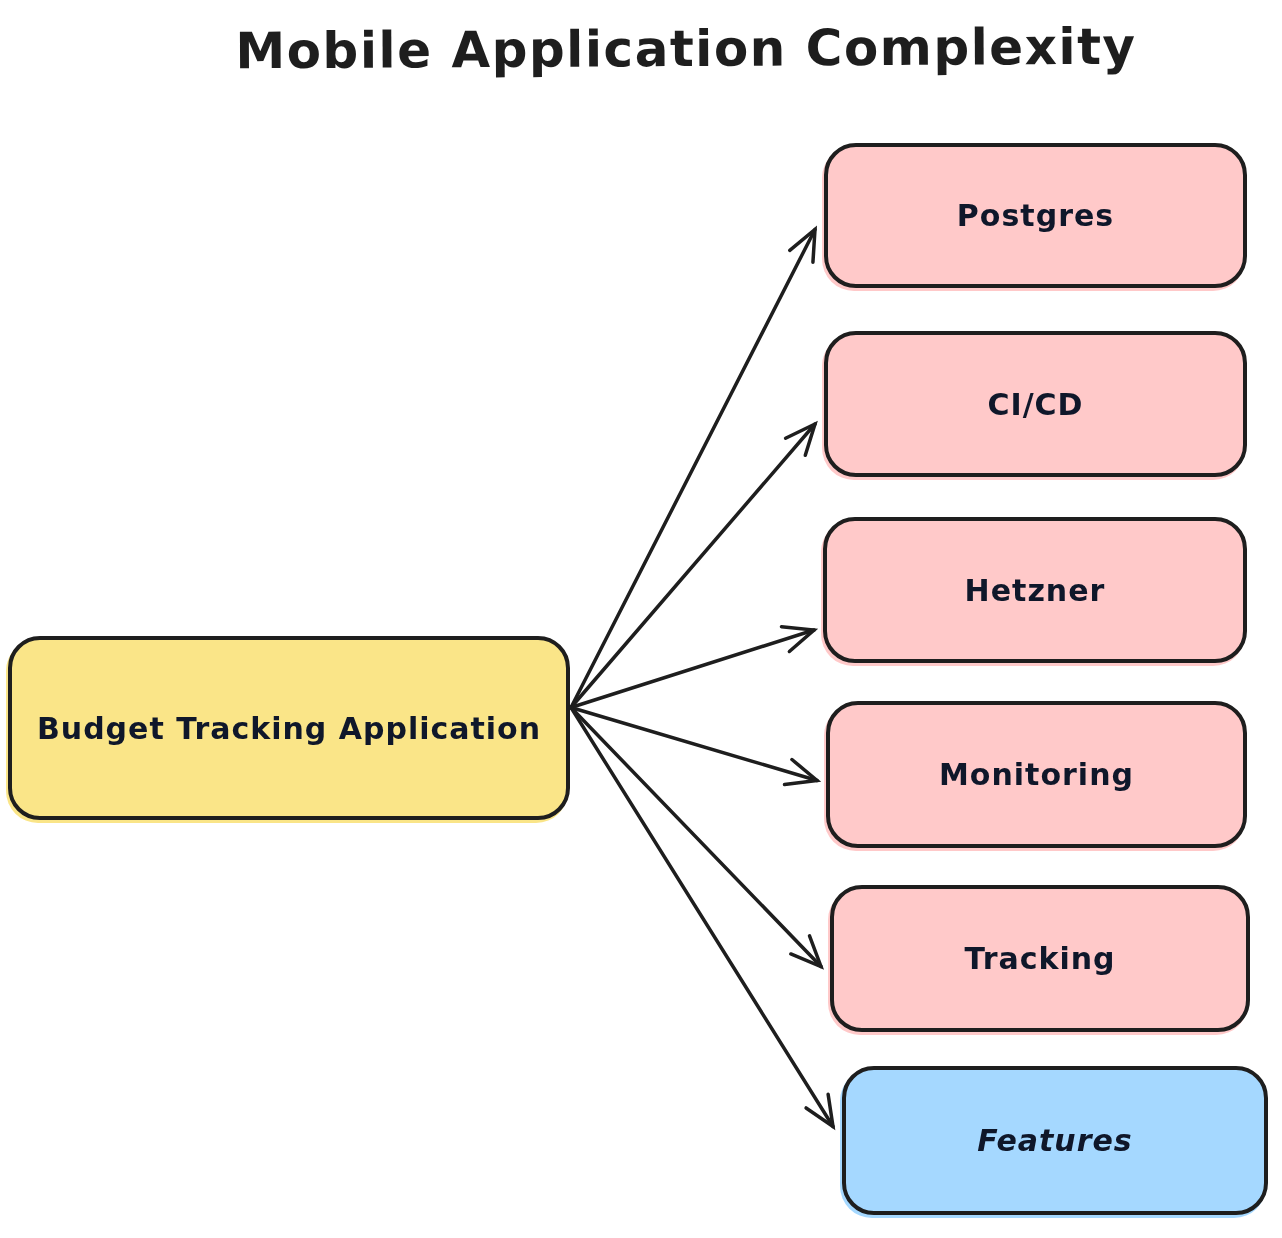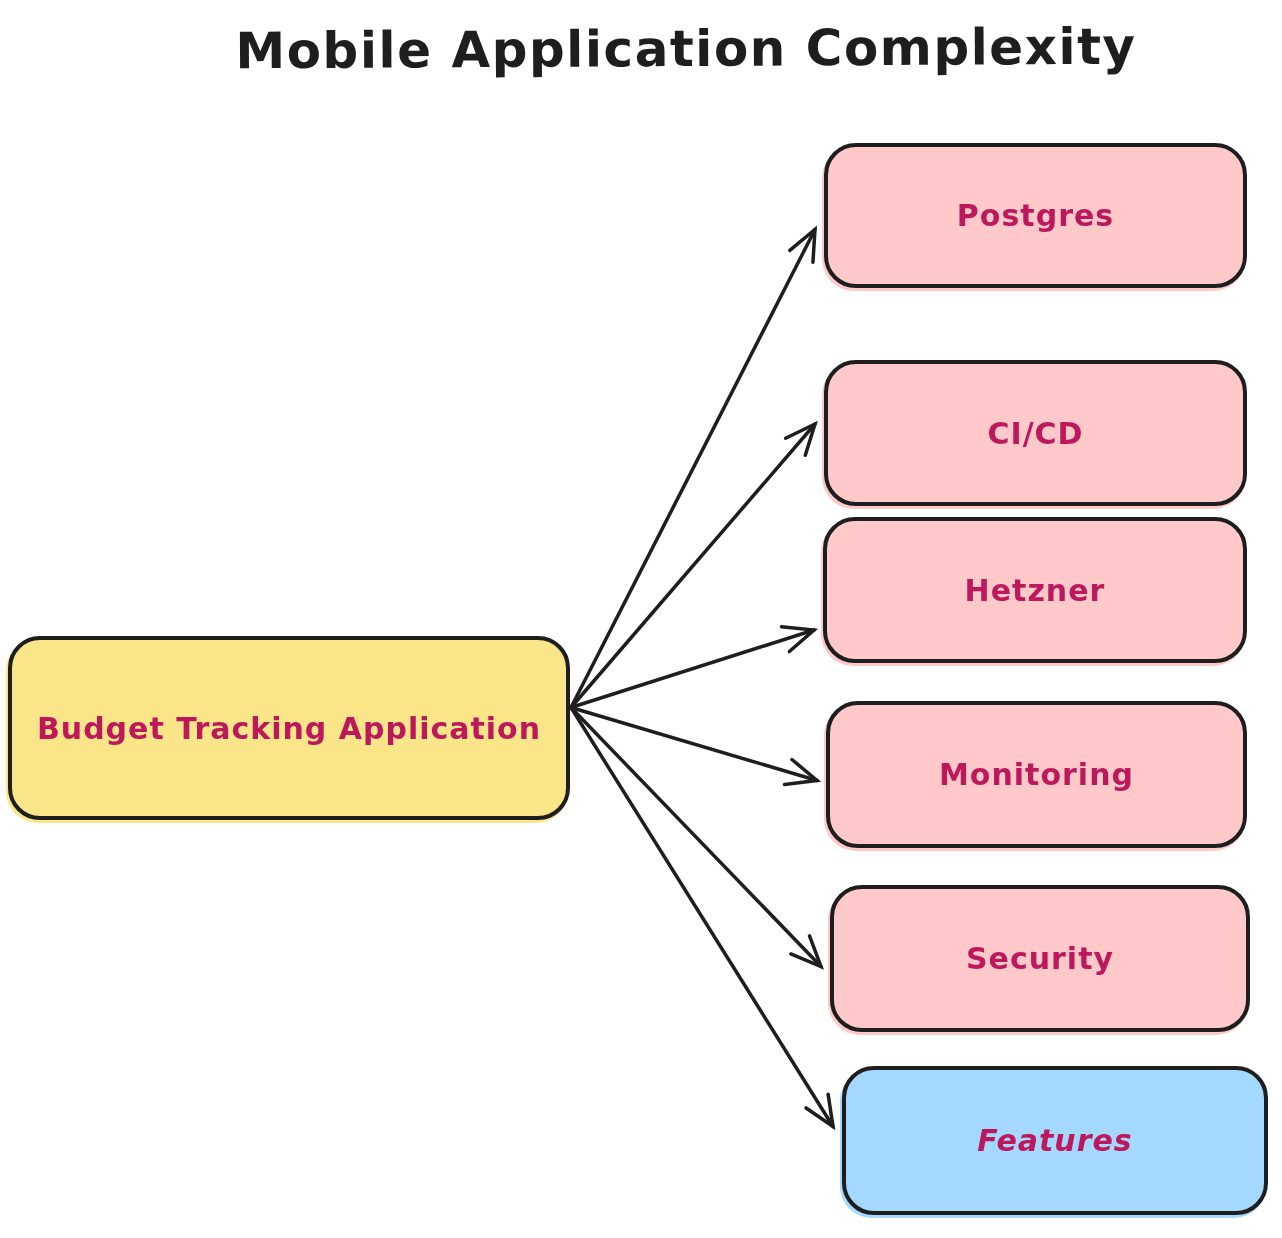--- a/index.html
+++ b/index.html
@@ -35,21 +35,21 @@
     border-radius: 32px;
     display: flex;
     align-items: center;
     justify-content: center;
     z-index: 1;
   }
   .node-label {
     font-size: 30px;
     font-weight: 600;
     letter-spacing: 1px;
-    color: #be185d;
+    color: #0f172a;
     white-space: nowrap;
   }
   
   #node-budget-app  { left: 8px;   top: 636px;  width: 562px; height: 184px; }
   #node-postgres    { left: 824px; top: 143px;  width: 423px; height: 145px; }
   #node-cicd        { left: 824px; top: 331px;  width: 423px; height: 146px; }
   #node-hetzner     { left: 823px; top: 517px;  width: 424px; height: 146px; }
   #node-monitoring  { left: 826px; top: 701px;  width: 421px; height: 147px; }
   #node-security    { left: 830px; top: 885px;  width: 420px; height: 147px; }
   #node-features    { left: 842px; top: 1066px; width: 426px; height: 149px; }
@@ -76,34 +76,34 @@
   <div class="diagram-title">Mobile Application Complexity</div>
 
   <div class="node" id="node-budget-app" style="background: rgb(250, 229, 136); box-shadow: rgb(250, 229, 136) -2px 3px 0px 0px;">
     <span class="node-label">Budget Tracking Application</span>
   </div>
 
   <div class="node" id="node-postgres" style="background: rgb(255, 201, 201); box-shadow: rgb(255, 201, 201) -2px 3px 0px 0px;">
     <span class="node-label">Postgres</span>
   </div>
 
-  <div class="node" id="node-cicd" style="background: rgb(255, 201, 201); box-shadow: rgb(255, 201, 201) -2px 3px 0px 0px; margin-top: 29px;">
+  <div class="node" id="node-cicd" style="background: rgb(255, 201, 201); box-shadow: rgb(255, 201, 201) -2px 3px 0px 0px;">
     <span class="node-label">CI/CD</span>
   </div>
 
   <div class="node" id="node-monitoring" style="background: rgb(255, 201, 201); box-shadow: rgb(255, 201, 201) -2px 3px 0px 0px;">
     <span class="node-label">Monitoring</span>
   </div>
 
   <div class="node" id="node-hetzner" style="background: rgb(255, 201, 201); box-shadow: rgb(255, 201, 201) -2px 3px 0px 0px;">
     <span class="node-label">Hetzner</span>
   </div>
 
   <div class="node" id="node-security" style="background: rgb(255, 201, 201); box-shadow: rgb(255, 201, 201) -2px 3px 0px 0px;">
-    <span class="node-label">Security</span>
+    <span class="node-label">Tracking</span>
   </div>
 
   <div class="node" id="node-features" style="background: rgb(165, 216, 255); box-shadow: rgb(165, 216, 255) -2px 3px 0px 0px; font-style: italic;">
     <span class="node-label">Features</span>
   </div>
 
   <svg id="edges-svg" viewBox="0 0 1282 1238" xmlns="http://www.w3.org/2000/svg">
     <defs>
       <marker id="arrowhead" markerUnits="userSpaceOnUse" markerWidth="44" markerHeight="40" viewBox="-38 -20 44 40" refX="0" refY="0" orient="auto">
         <path d="M -30 -13 L 0 0 L -30 13" fill="none" stroke="#1e1e1e" stroke-width="3.5" stroke-linecap="round"></path>

